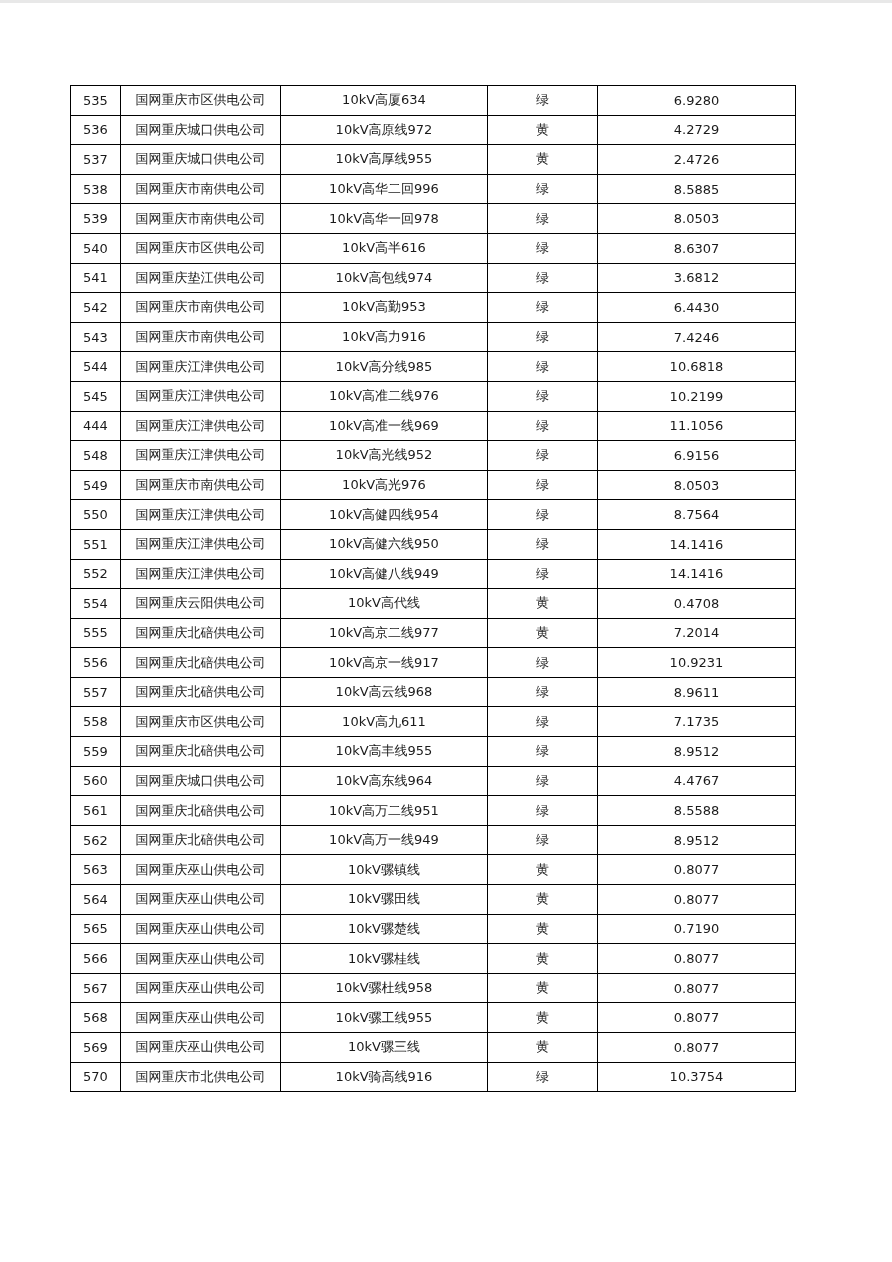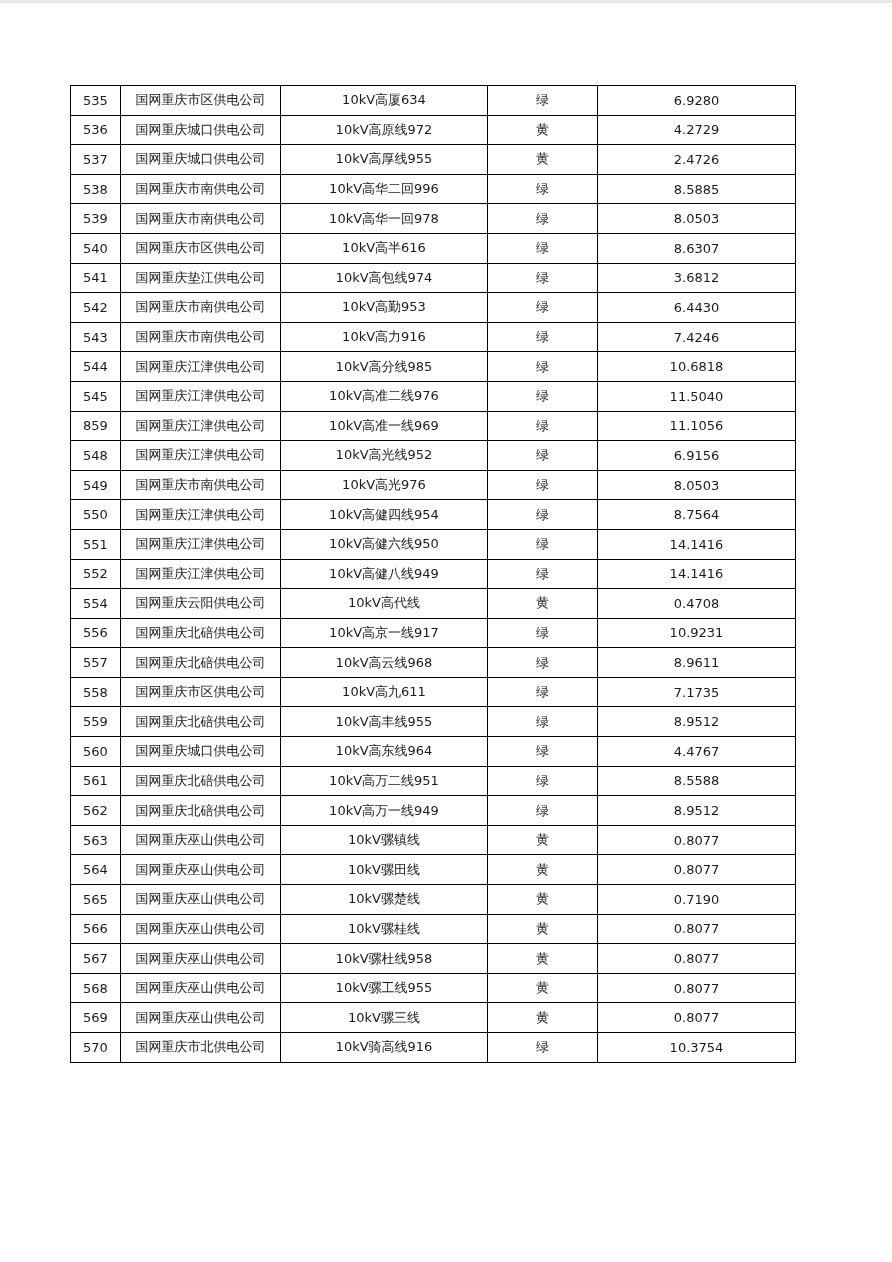--- a/index.html
+++ b/index.html
@@ -131,24 +131,24 @@
             <td>国网重庆江津供电公司</td>
             <td>10kV高分线985</td>
             <td>绿</td>
             <td>10.6818</td>
           </tr>
           <tr>
             <td>545</td>
             <td>国网重庆江津供电公司</td>
             <td>10kV高准二线976</td>
             <td>绿</td>
-            <td>11.5040</td>
-          </tr>
-          <tr>
-            <td>859</td>
+            <td>10.2199</td>
+          </tr>
+          <tr>
+            <td>444</td>
             <td>国网重庆江津供电公司</td>
             <td>10kV高准一线969</td>
             <td>绿</td>
             <td>11.1056</td>
           </tr>
           <tr>
             <td>548</td>
             <td>国网重庆江津供电公司</td>
             <td>10kV高光线952</td>
             <td>绿</td>
@@ -181,20 +181,27 @@
             <td>10kV高健八线949</td>
             <td>绿</td>
             <td>14.1416</td>
           </tr>
           <tr>
             <td>554</td>
             <td>国网重庆云阳供电公司</td>
             <td>10kV高代线</td>
             <td>黄</td>
             <td>0.4708</td>
+          </tr>
+          <tr>
+            <td>555</td>
+            <td>国网重庆北碚供电公司</td>
+            <td>10kV高京二线977</td>
+            <td>黄</td>
+            <td>7.2014</td>
           </tr>
           <tr>
             <td>556</td>
             <td>国网重庆北碚供电公司</td>
             <td>10kV高京一线917</td>
             <td>绿</td>
             <td>10.9231</td>
           </tr>
           <tr>
             <td>557</td>

